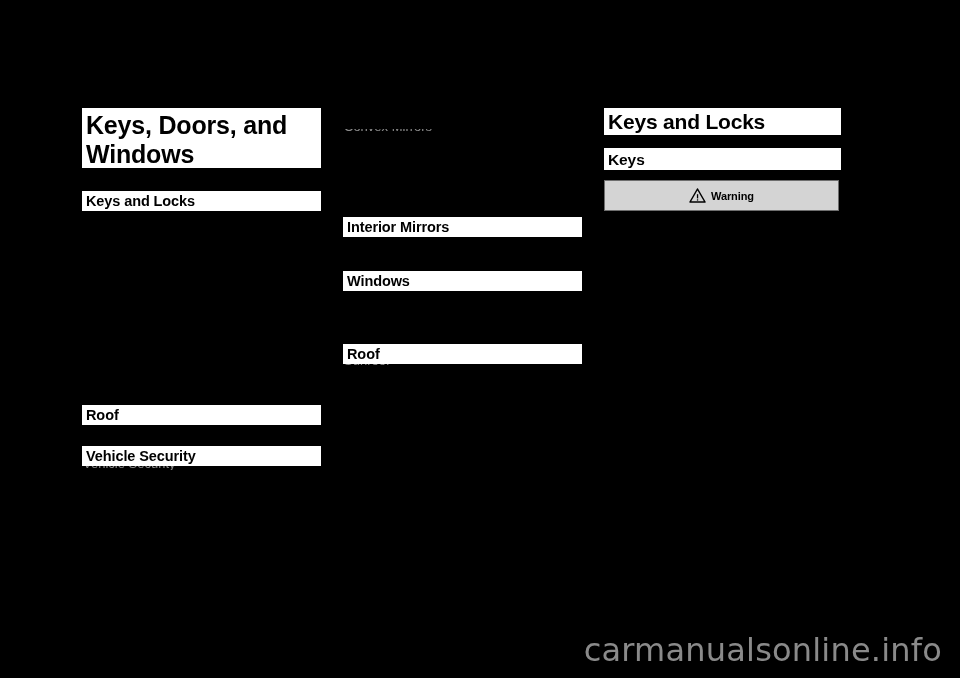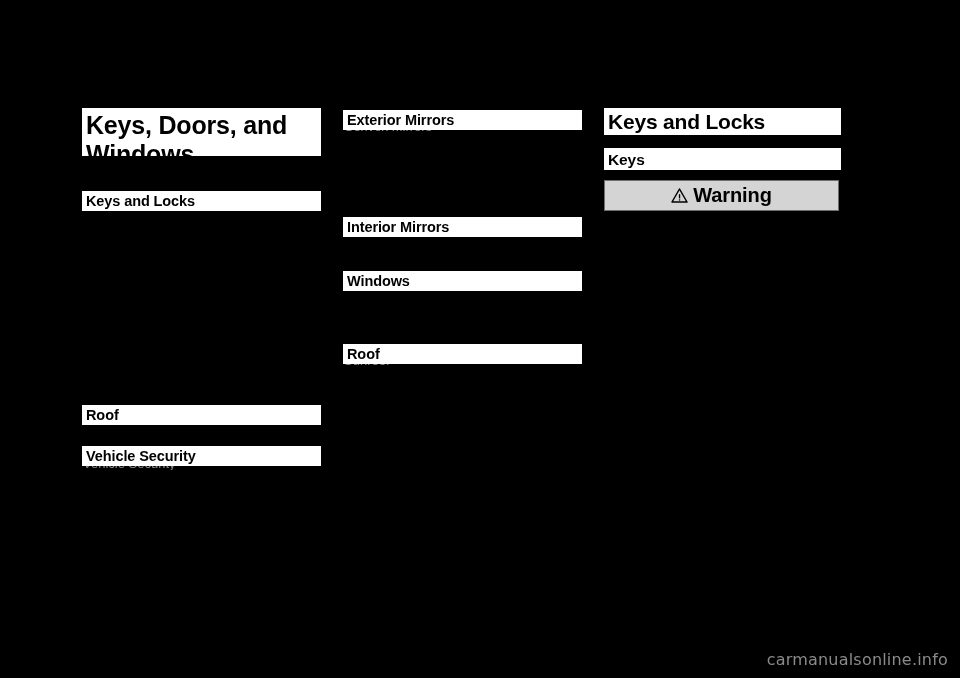--- a/index.html
+++ b/index.html
@@ -41,21 +41,21 @@
     color: #000000;
     white-space: nowrap;
     overflow: hidden;
     box-sizing: border-box;
   }
 
   .chapter-title {
     left: 0;
     width: 239px;
     top: 108px;
-    height: 48px;
+    height: 60px;
     padding: 3px 0 18px 4px;
     font-size: 25px;
     font-weight: bold;
     line-height: 29px;
     letter-spacing: -0.2px;
     white-space: normal;
   }
 
   .h1-band {
     left: 0;
@@ -126,32 +126,32 @@
     display: flex;
     align-items: center;
     justify-content: center;
     gap: 5px;
   }
   .warning-icon {
     display: inline-block;
     line-height: 0;
   }
   .warning-label {
-    font-size: 20px;
+    font-size: 11px;
     font-weight: bold;
     color: #000000;
     letter-spacing: -0.1px;
   }
 
   
   .watermark {
     position: absolute;
-    right: 12px;
+    right: 18px;
     bottom: 9px;
-    font-size: 16px;
+    font-size: 32px;
     color: #8a8a8a;
     letter-spacing: 0.2px;
     font-family: "DejaVu Sans", sans-serif;
   }
 </style>
 </head>
 <body>
 
 <div class="page">
 
@@ -165,21 +165,20 @@
 
     <div class="band h2-band c1-vehicle-sec">Vehicle Security</div>
   </div>
 
   <div class="ghost-line gl-vehicle-sec">
       <span>Vehicle Security</span>
     </div>
 
   <div class="column col-2">
 
-    <div class="band h2-band c2-ext-mirrors">Exterior Mirrors</div>
 
     <div class="band h2-band c2-int-mirrors">Interior Mirrors</div>
 
     <div class="band h2-band c2-windows">Windows</div>
 
     <div class="band h2-band c2-roof">Roof</div>
   </div>
 
   <div class="ghost-line gl-ext-mirrors">
       <span>Convex Mirrors</span>

